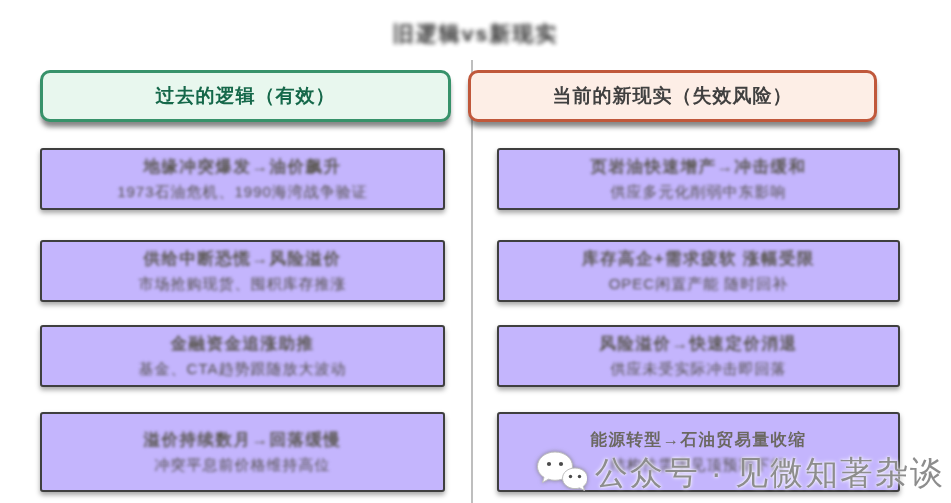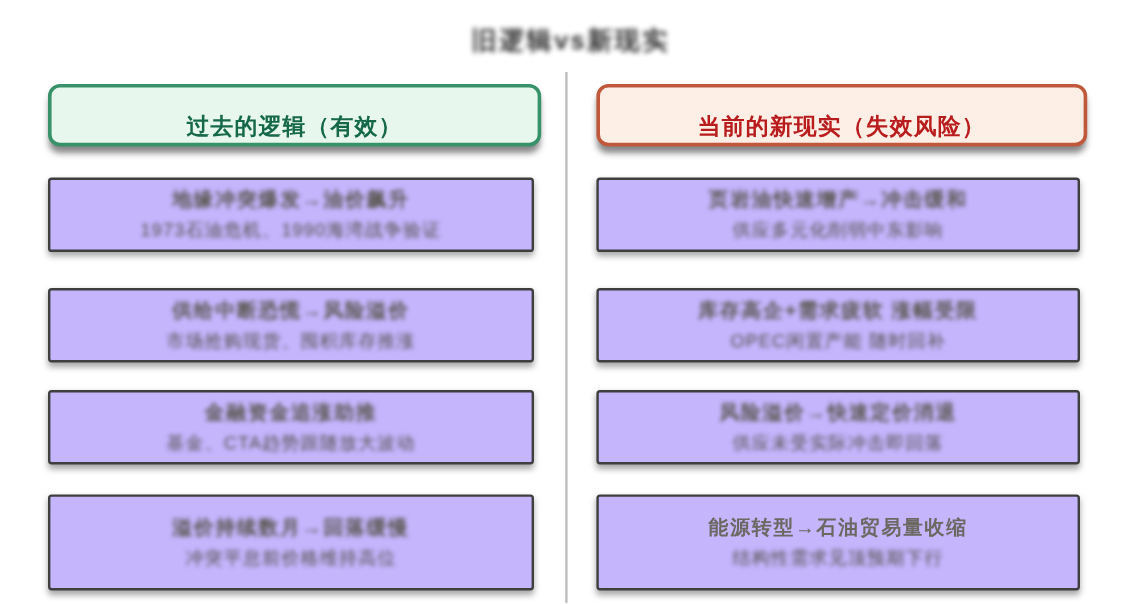--- a/index.html
+++ b/index.html
@@ -14,29 +14,29 @@
     filter:blur(2.2px);opacity:.94;
   }
   
   .divider{
     position:absolute;left:471px;top:60px;bottom:0;width:2px;
     background:#a8a8a8;opacity:.75;
   }
   
   .pill{
     position:absolute;top:70px;height:46px;border-radius:10px;
-    display:flex;align-items:flex-end;justify-content:center;
+    display:flex;align-items:center;justify-content:center;
     font-size:19px;font-weight:bold;letter-spacing:1px;
     box-shadow:0 6px 5px -1px rgba(35,35,35,.55);
   }
   .pill.past{
     left:40px;width:405px;background:#e8f7ee;border:3px solid #37926a;color:#15684a;
   }
   .pill.present{
-    left:497px;width:403px;background:#fdeee6;border:3px solid #c0583b;color:#b91c1c;
+    left:468px;width:403px;background:#fdeee6;border:3px solid #c0583b;color:#404040;
   }
   
   .box{
     position:absolute;background:#c4b5fd;border:2px solid #3f3f3f;border-radius:3px;
     display:flex;flex-direction:column;align-items:center;justify-content:center;
     gap:5px;box-shadow:0 3px 5px rgba(0,0,0,.35);
   }
   .box .l1{
     font-size:16.5px;font-weight:bold;color:#5a5751;letter-spacing:1.5px;
     filter:blur(1.6px);
@@ -108,14 +108,27 @@
   </div>
   <div class="box col-right row3">
     <div class="l1">风险溢价→快速定价消退</div>
     <div class="l2">供应未受实际冲击即回落</div>
   </div>
   <div class="box col-right row4">
     <div class="l1 clear">能源转型→石油贸易量收缩</div>
     <div class="l2">结构性需求见顶预期下行</div>
   </div>
 
+  <div class="watermark">
+    <svg class="wechat-icon" viewBox="0 0 52 48" xmlns="http://www.w3.org/2000/svg">
+      <g>
+        <path d="M20 3 C10 3 2.5 9.5 2.5 17.5 C2.5 22 5 25.8 9 28.3 L7.5 33.5 L13.5 30.2 C15.5 30.9 17.7 31.3 20 31.3 C30 31.3 37.5 25 37.5 17.2 C37.5 9.4 30 3 20 3 Z" fill="#ffffff" stroke="#bdbdbd" stroke-width="1"></path>
+        <circle cx="14" cy="15" r="2.1" fill="#4a4a4a"></circle>
+        <circle cx="26" cy="15" r="2.1" fill="#4a4a4a"></circle>
+        <path d="M40 19 C33 19 27.5 23.6 27.5 29.3 C27.5 35 33 39.6 40 39.6 C41.6 39.6 43.2 39.4 44.6 38.9 L49.5 41.5 L48.3 37.3 C51.2 35.4 52.5 32.5 52.5 29.3 C52.5 23.6 47 19 40 19 Z" fill="#ffffff" stroke="#bdbdbd" stroke-width="1"></path>
+        <circle cx="35.5" cy="27.5" r="1.7" fill="#4a4a4a"></circle>
+        <circle cx="44.5" cy="27.5" r="1.7" fill="#4a4a4a"></circle>
+      </g>
+    </svg>
+    <span class="wm-text">公众号 · 见微知著杂谈</span>
+  </div>
 
 </div>
 
 </body></html>

